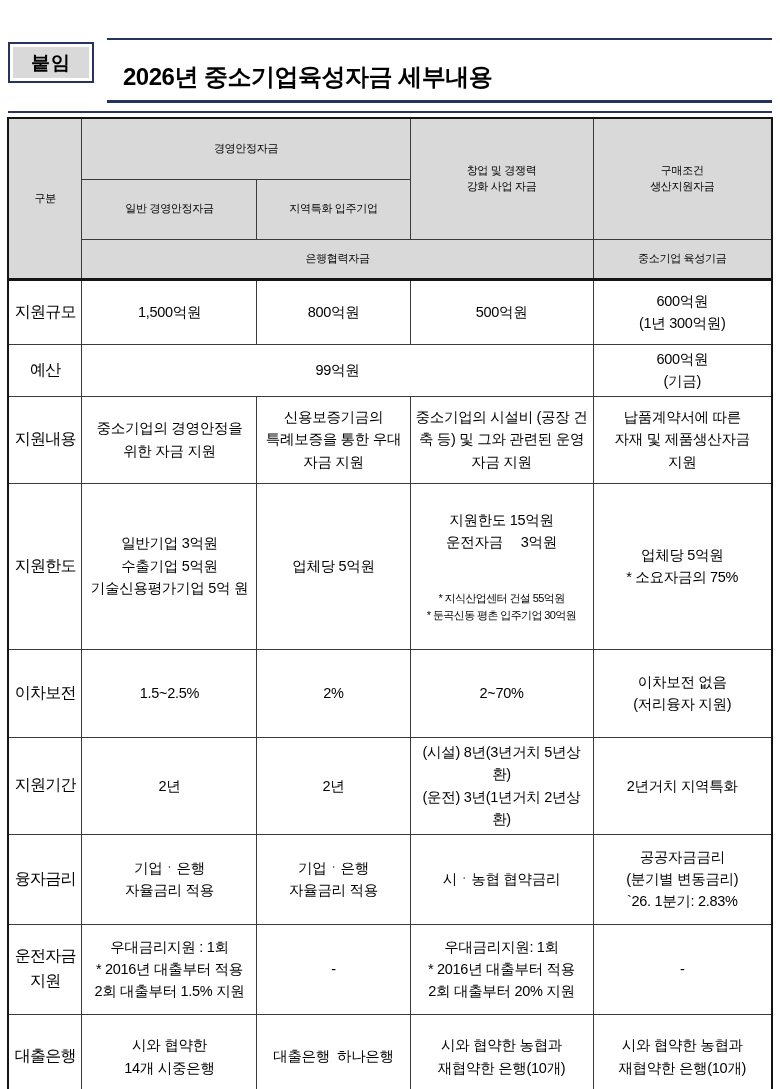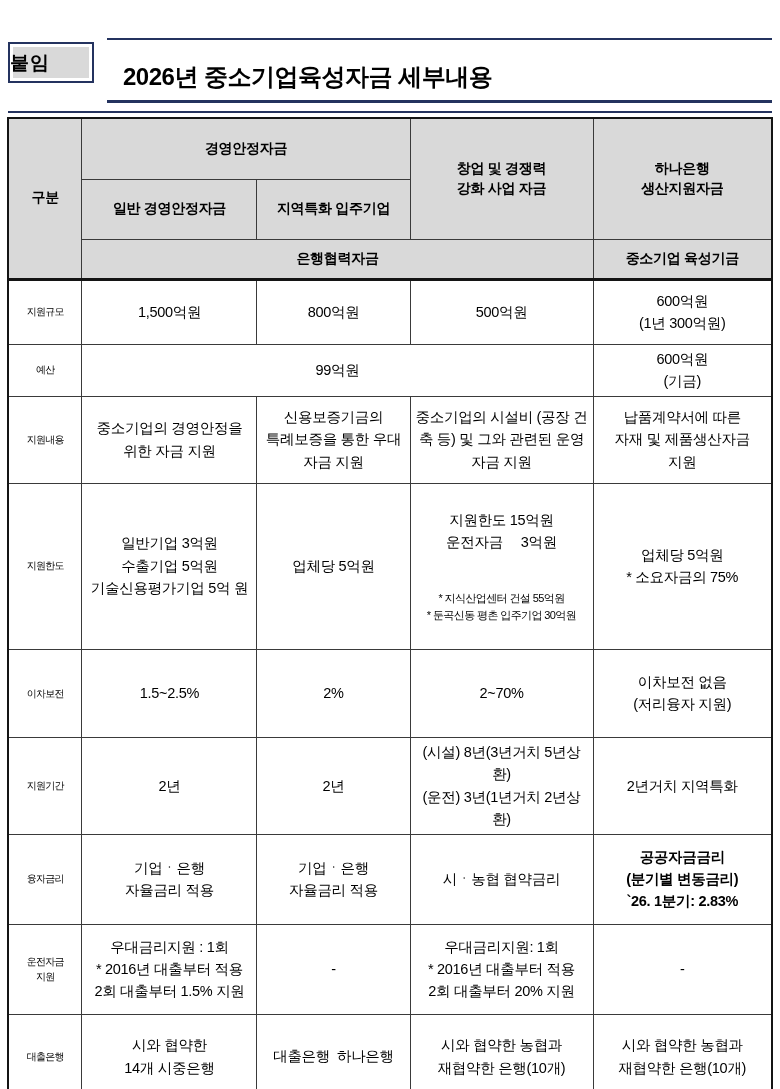--- a/index.html
+++ b/index.html
@@ -33,20 +33,21 @@
   }
   .attach-box{
     width:86px;
     height:41px;
     margin-top:4px;
     border:2px solid var(--navy);
     box-shadow:inset 0 0 0 3px #fff;
     background:var(--header-bg);
     display:flex;
     align-items:center;
+    justify-content:center;
     font-size:19px;
     font-weight:bold;
     letter-spacing:1px;
     flex:0 0 auto;
   }
   .title-rule-wrap{
     flex:1;
     margin-left:13px;
     border-top:2px solid var(--navy);
     border-bottom:3px solid var(--navy);
@@ -78,51 +79,50 @@
     vertical-align:middle;
     padding:3px 4px;
     white-space:pre-line;
     letter-spacing:-0.3px;
     line-height:1.55;
     font-size:14.5px;
     overflow:hidden;
   }
   .fund thead th{
     background:var(--header-bg);
-    font-weight:bold;
-    font-size:14px;
+    font-weight:normal;
+    font-size:11px;
     line-height:1.4;
     text-align:center;
   }
   .fund tbody tr.first-body-row th,
   .fund tbody tr.first-body-row td{
     border-top:3px solid var(--border-dark);
   }
   .fund tbody th{ 
     background:#fff;
     font-weight:normal;
-    font-size:10px;
+    font-size:16px;
     letter-spacing:-0.8px;
     padding:3px 1px;
   }
   .cell-note{
     font-size:11px;
     line-height:1.5;
     letter-spacing:-0.6px;
     margin-top:14px;
   }
   .small-cell{
     font-size:12.5px;
     letter-spacing:-0.6px;
     line-height:1.6;
   }
   .mid-cell{
     font-size:13px;
     letter-spacing:-0.5px;
-    font-weight:bold;
   }
 </style>
 </head>
 <body>
 
 <div class="page">
 
   <div class="header-band">
     <div class="attach-box">
       <span>붙임</span>
@@ -140,21 +140,21 @@
         <col style="width:153px">
         <col style="width:183px">
         <col style="width:179px">
     </colgroup>
     <thead>
       <tr style="height:61px">
         <th rowspan="3">구분</th>
         <th colspan="2">경영안정자금</th>
         <th rowspan="2">창업 및 경쟁력
 강화 사업 자금</th>
-        <th rowspan="2">하나은행
+        <th rowspan="2">구매조건
 생산지원자금</th>
       </tr>
       <tr style="height:60px">
         <th>일반 경영안정자금</th>
         <th>지역특화 입주기업</th>
       </tr>
       <tr style="height:40px">
         <th colspan="3">은행협력자금</th>
         <th>중소기업 육성기금</th>
       </tr>

